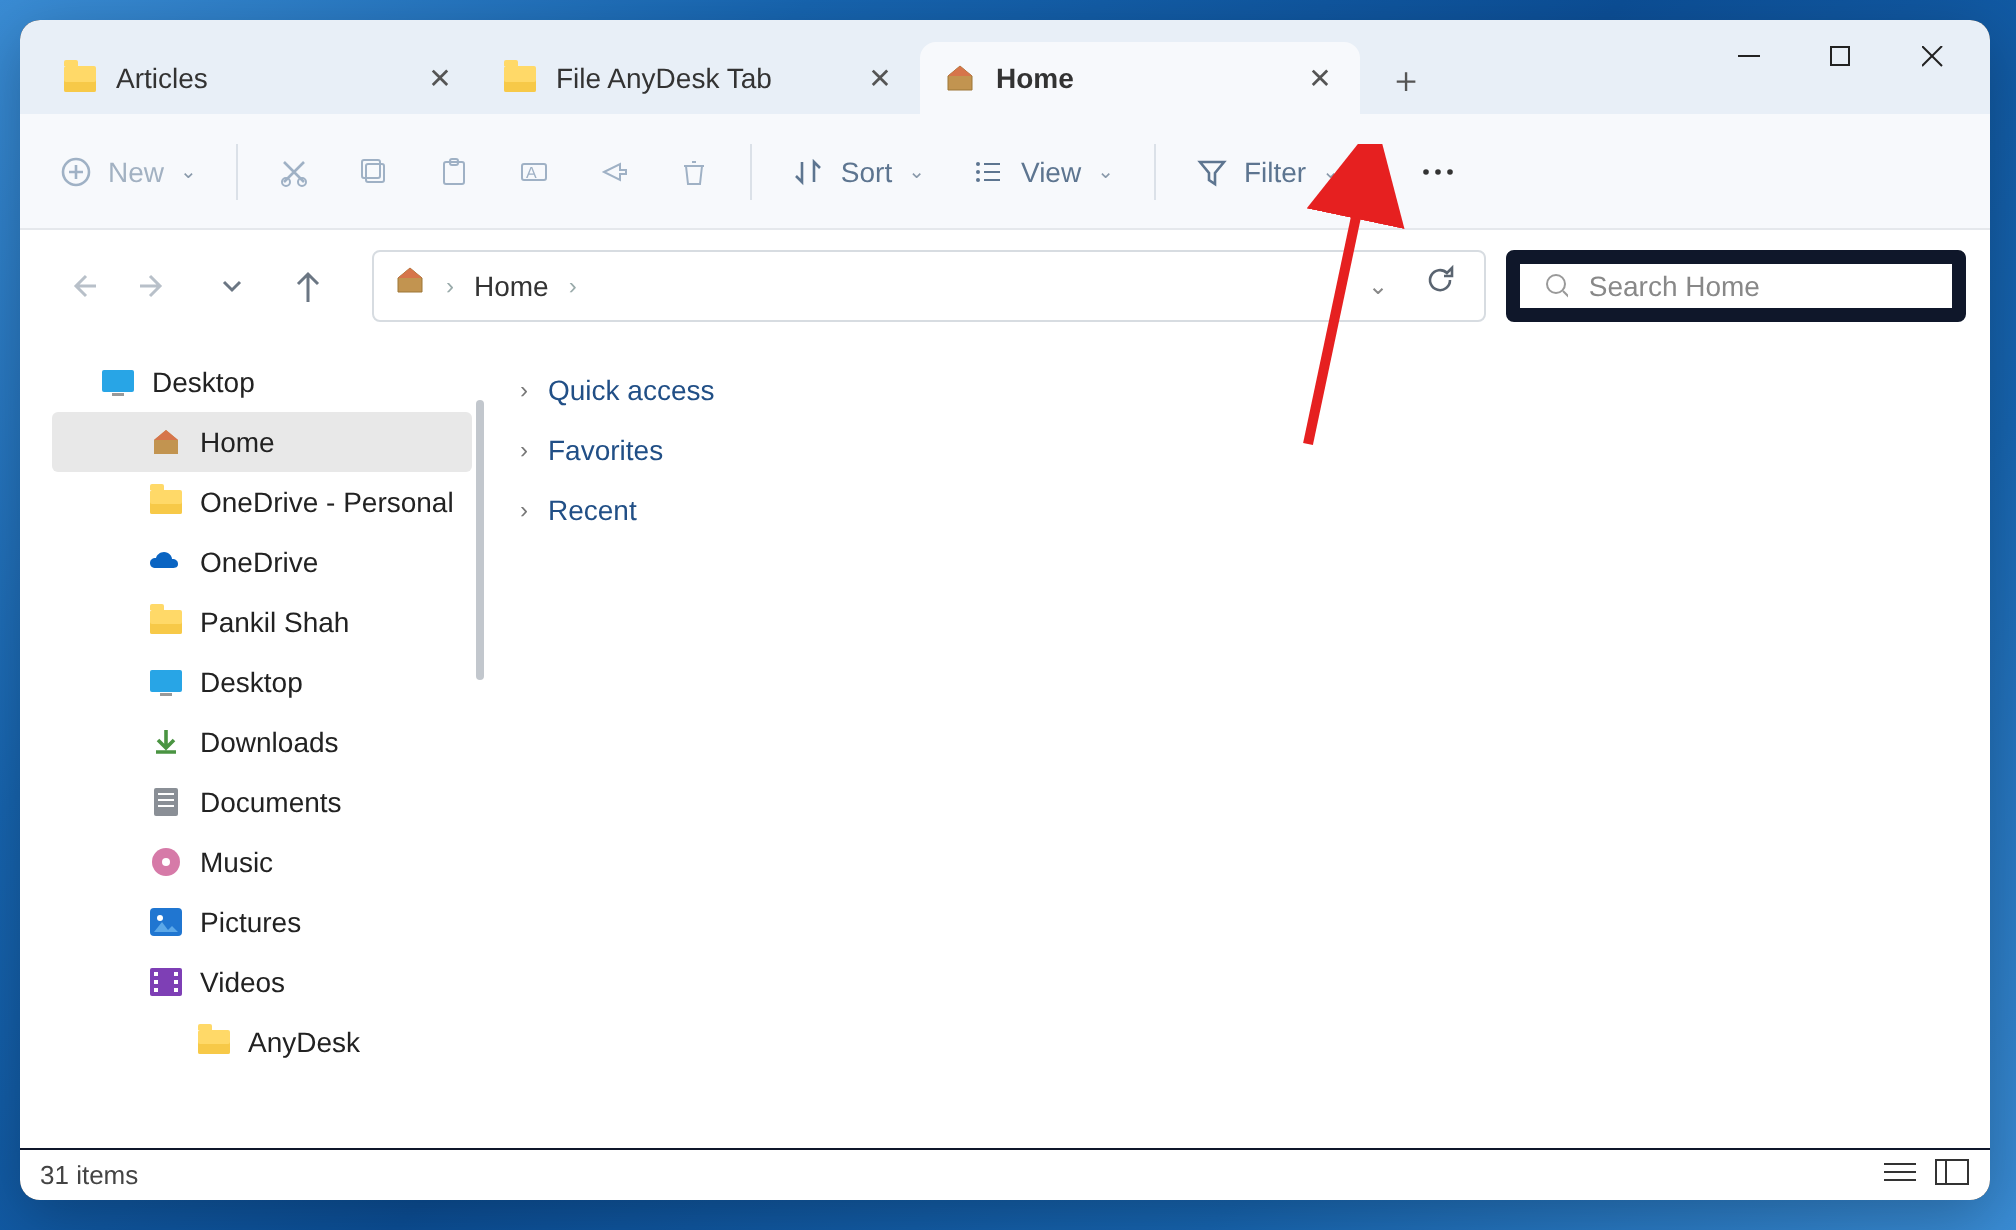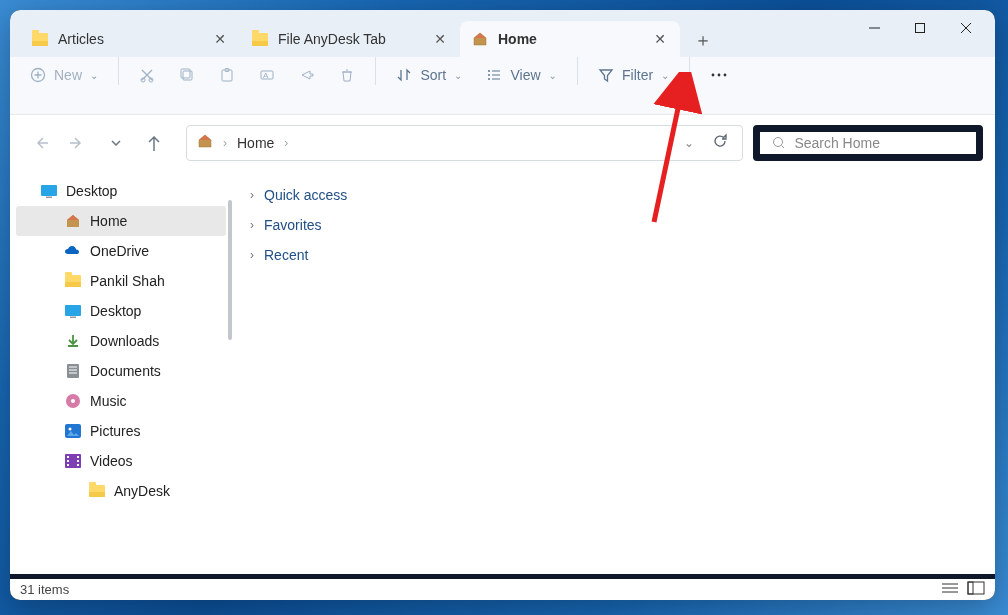--- a/index.html
+++ b/index.html
@@ -73,21 +73,21 @@
     }
     .win-btn {
       width:46px; height:32px; display:inline-flex; align-items:center; justify-content:center;
       color:#333; font-size:10px; cursor:pointer;
     }
     
     .toolbar {
       height: 58px;
       background: #f7f9fc;
       display:flex;
-      align-items:flex-start;
+      align-items:center;
       padding: 0 10px;
       gap: 4px;
       border-bottom: 1px solid #e5e8ec;
     }
     .tool-btn {
       height:36px; padding:0 10px; display:inline-flex; align-items:center; gap:8px;
       color:#5d7590; border-radius:4px; cursor:pointer; font-size:14px;
     }
     .tool-btn.disabled { color:#a2b1c2; cursor:default; }
     .tool-sep { width:1px; height:28px; background:#dbe1e8; margin:0 6px; }
@@ -122,21 +122,21 @@
     .searchbox input {
       border:none; outline:none; font-size:14px; color:#666; width:100%;
       background:transparent;
     }
     .searchbox input::placeholder { color:#888; }
     
     .body {
       flex:1; display:flex; background:#fff; overflow:hidden;
     }
     .sidebar {
-      width:222px; padding:6px 2px; overflow-y:auto; position:relative;
+      width:222px; padding:6px 2px; overflow-y:auto; position:relative;margin-left:10px;
     }
     .side-scroll-thumb {
       position:absolute; right:0; top:30px; width:4px; height:140px; background:#c2c7cd; border-radius:2px;
     }
     .side-item {
       height:30px; display:flex; align-items:center; gap:8px;
       padding-left:24px; font-size:14px; color:#222; cursor:pointer; border-radius:3px;
       margin:0 4px;
     }
     .side-item.selected {
@@ -147,21 +147,21 @@
     .content {
       flex:1; padding:10px 18px; overflow:auto;
     }
     .content-item {
       height:30px; display:flex; align-items:center; gap:10px;
       font-size:14px; color:#214f86; cursor:pointer;
     }
     .chev-right { font-size:12px; color:#777; }
     
     .statusbar {
-      height:26px; border-top:5px solid #0f172a; background:#fff;
+      height:26px; border-top:1px solid #0f172a; background:#fff;
       display:flex; align-items:center; padding:0 10px; font-size:13px; color:#444;
     }
     .stat-right { margin-left:auto; display:flex; gap:8px; }
     
     .anno-arrow {
       position:absolute; top:62px; left:634px; pointer-events:none; z-index:100;
     }
   </style>
 </head>
 <body>
@@ -363,20 +363,26 @@
         <span class="side-icon">
             <svg viewBox="0 0 16 16" width="16" height="16">
               <path d="M8 2l6 5v7H2V7l6-5z" fill="#c29450"></path>
               <path d="M8 2l6 5H2l6-5z" fill="#d6754b"></path>
             </svg>
           </span>
         <span>Home</span>
       </div>
       <div class="side-item sub">
         <span class="side-icon">
+            <span class="tab-icon-folder" style="width:16px;height:12px;"></span>
+          </span>
+        <span>OneDrive - Personal</span>
+      </div>
+      <div class="side-item sub">
+        <span class="side-icon">
             <svg width="18" height="12">
               <path d="M4 9c-2 0-3-1-3-2.5S2 4 4 4c.3-1.5 2-3 4-3 2.5 0 4 2 4 3.5 2 0 3 1 3 2.5S14 9 12 9H4z" fill="#0a64c2"></path>
             </svg>
           </span>
         <span>OneDrive</span>
       </div>
       <div class="side-item sub">
         <span class="side-icon">
             <span class="tab-icon-folder" style="width:16px;height:12px;"></span>
           </span>

